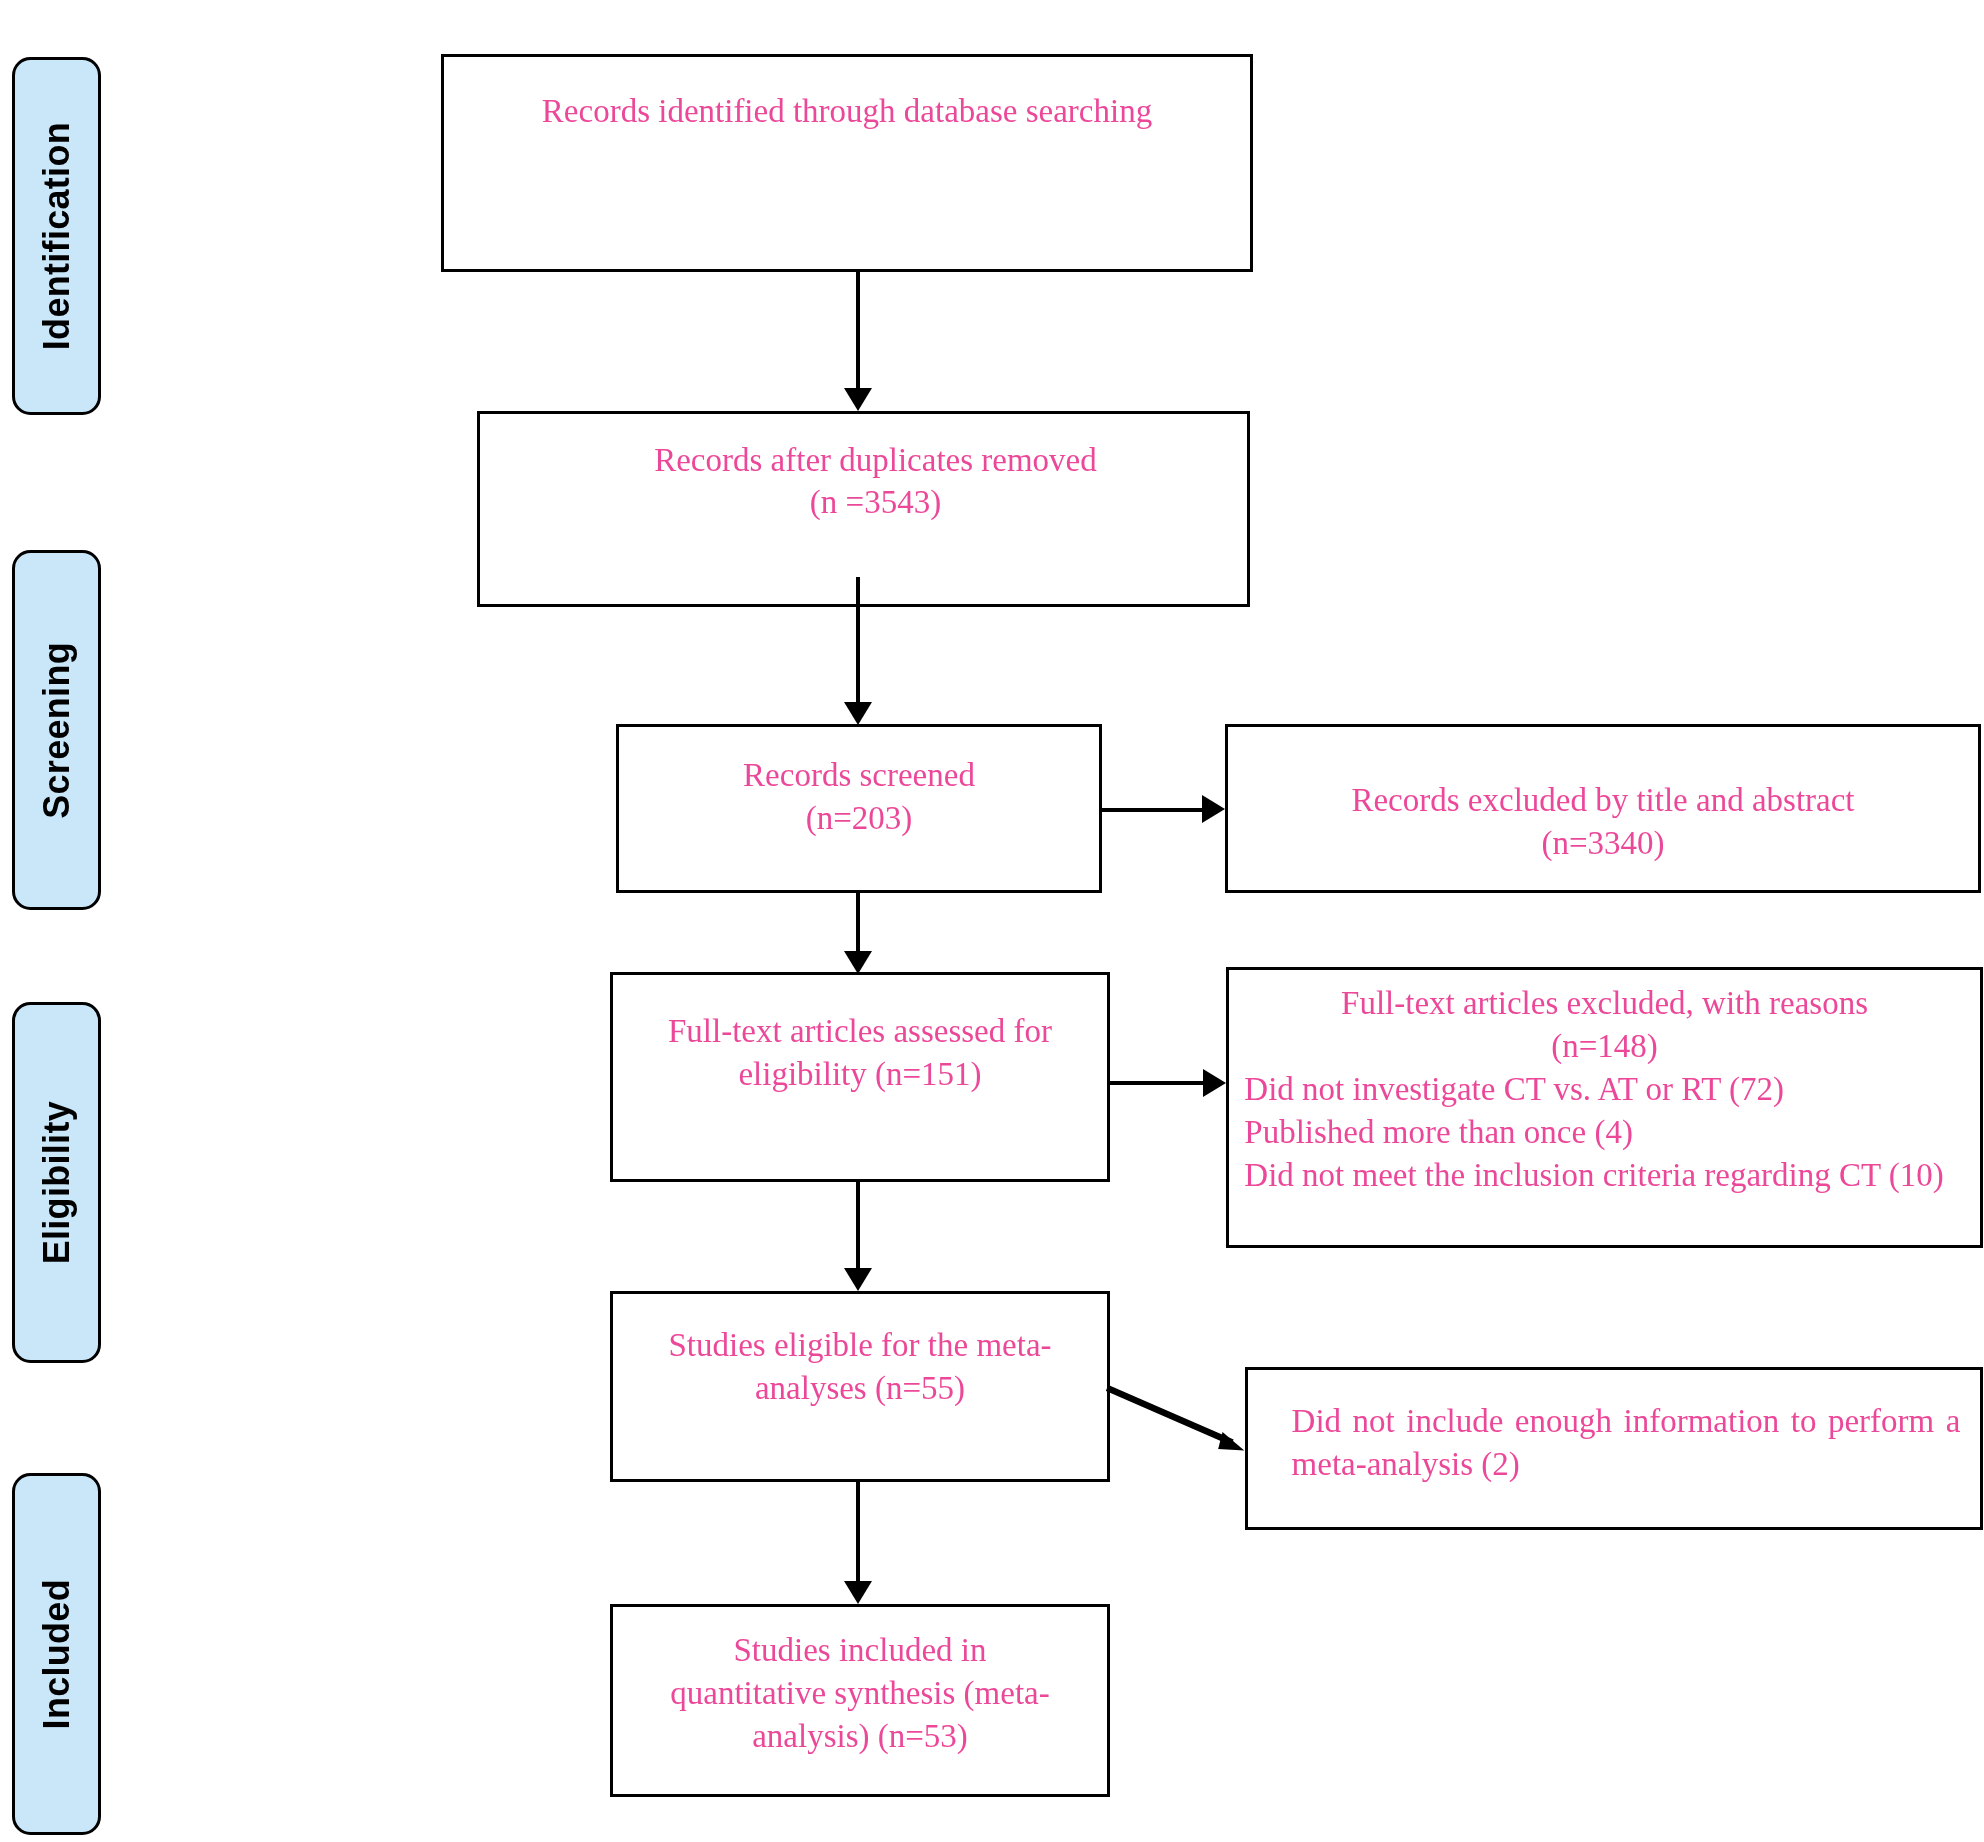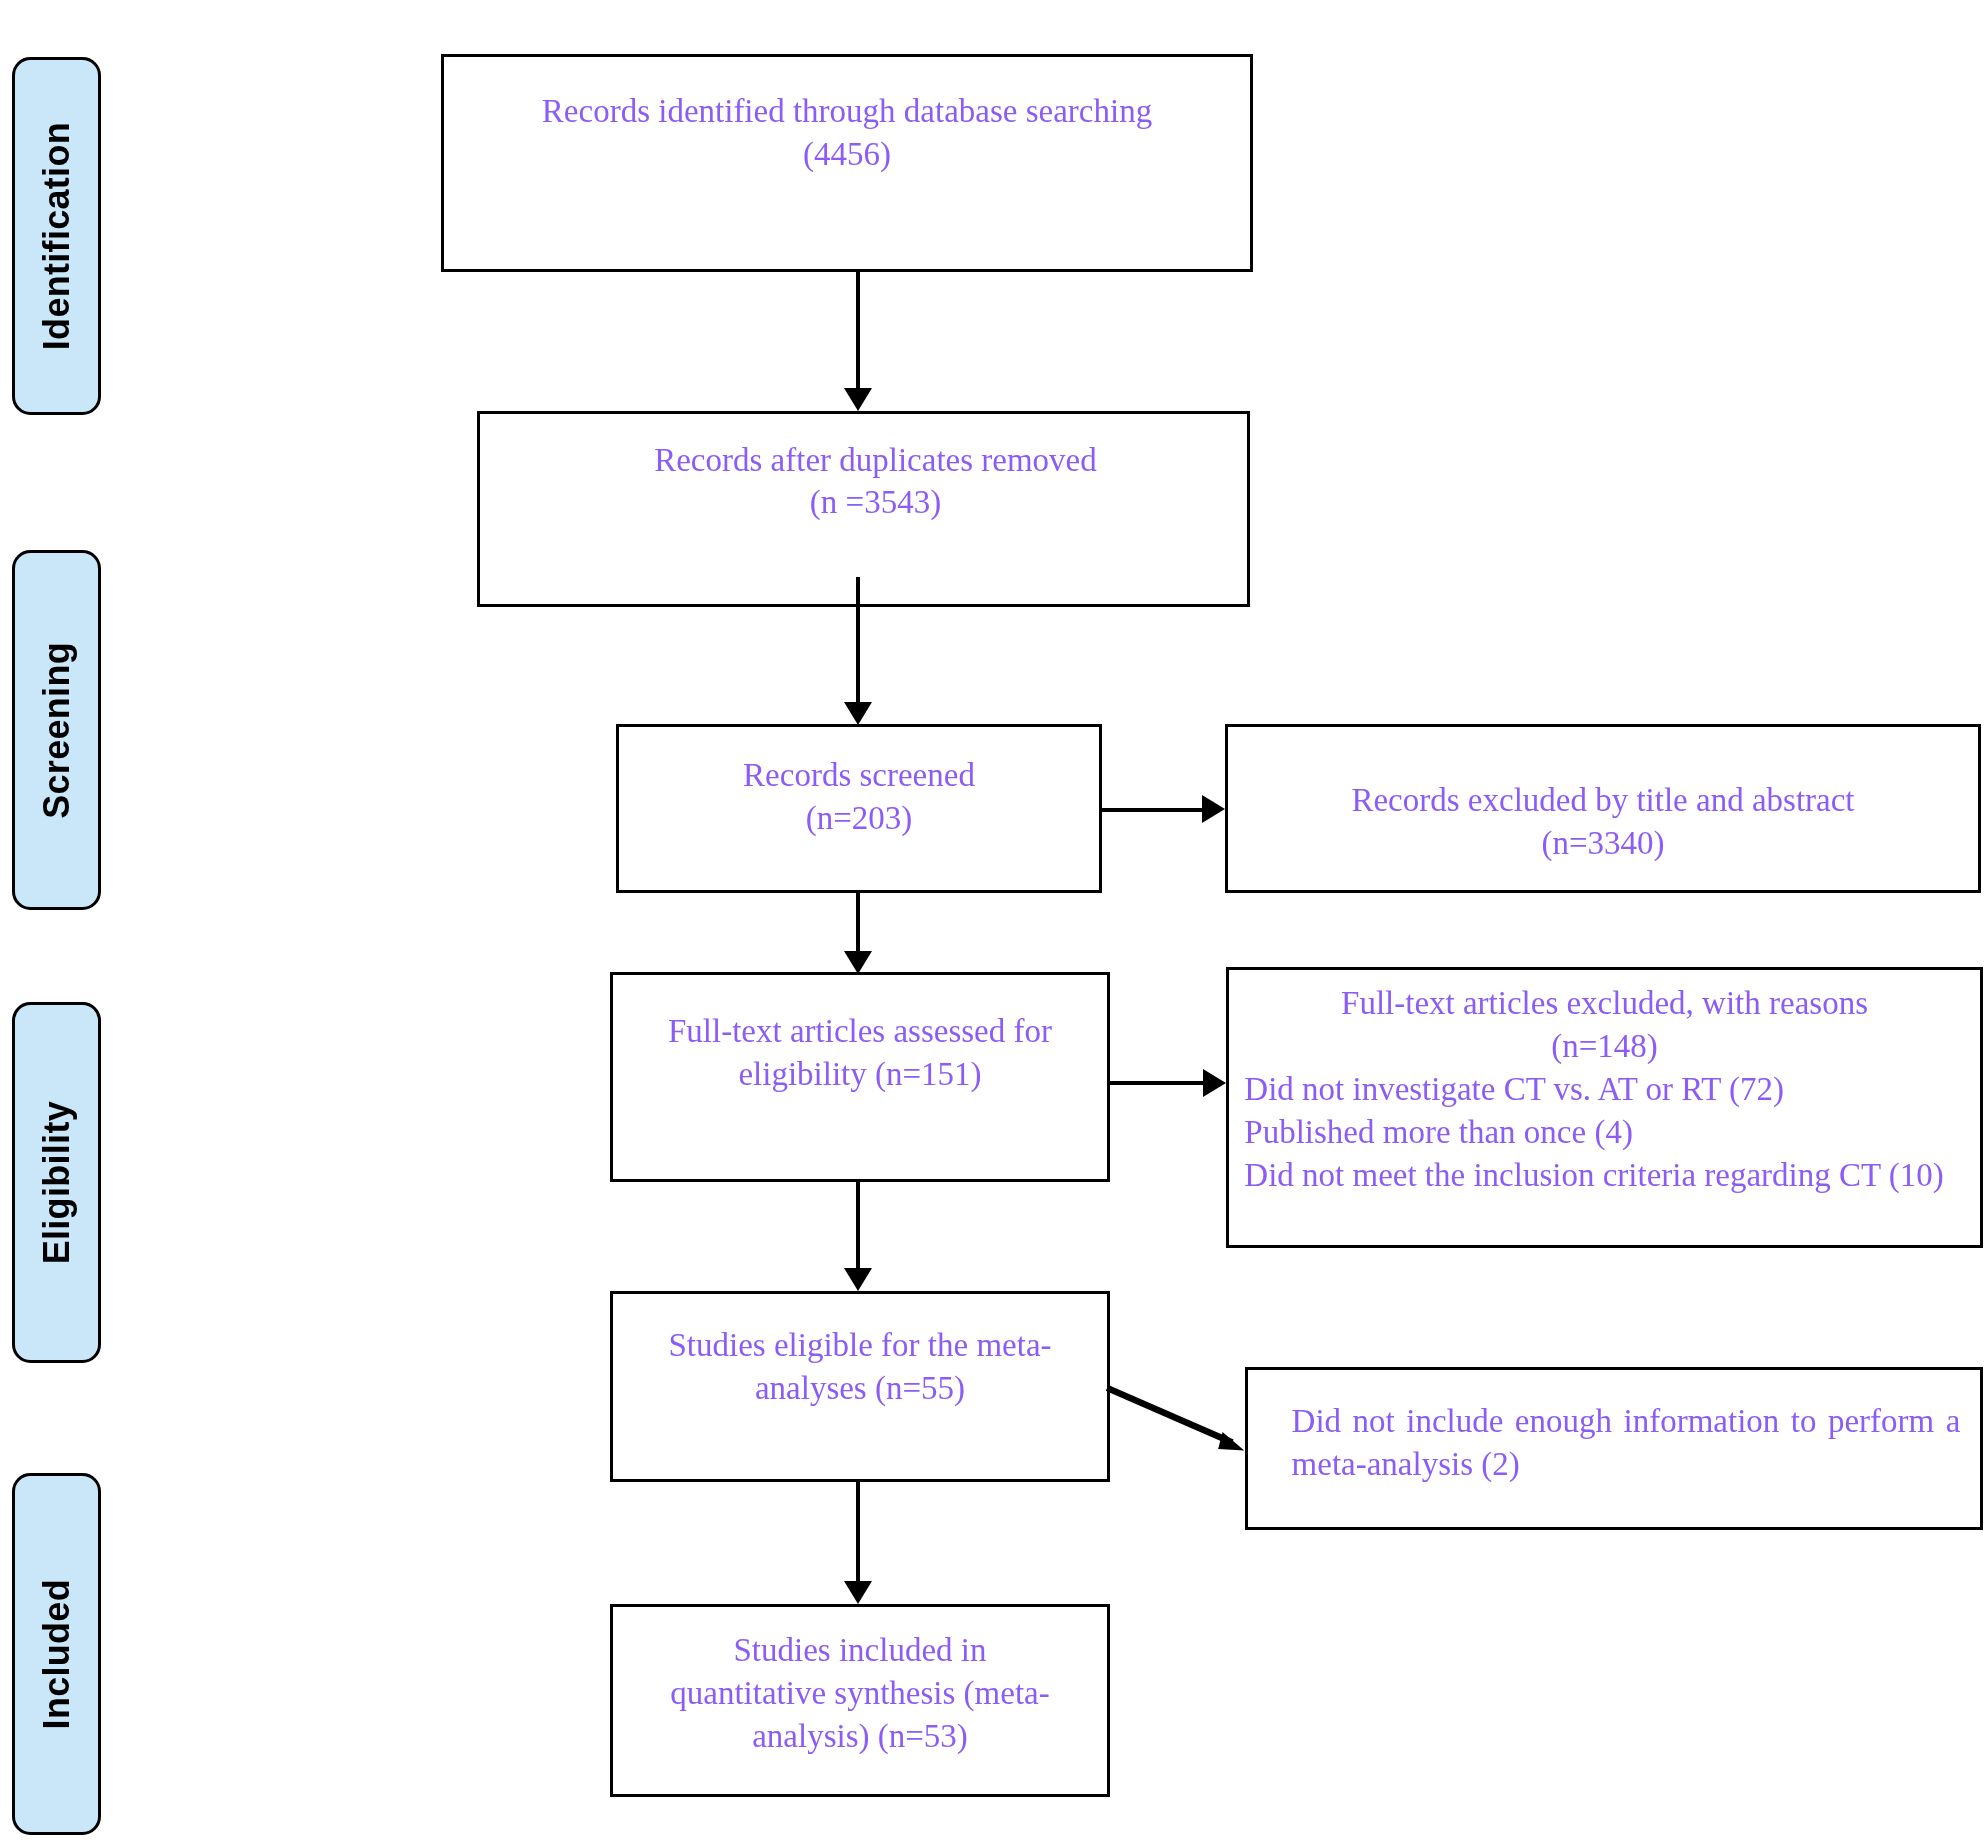--- a/index.html
+++ b/index.html
@@ -41,21 +41,21 @@
 
   
   .fbox {
     position: absolute;
     background: #ffffff;
     border: 3.3px solid #000000;
     box-sizing: border-box;
     display: flex;
     flex-direction: column;
     align-items: center;
-    color: #8b5cf6;
+    color: #ec4899;
     font-size: 33px;
     line-height: 1.30;
   }
   .fbox .ln {
     display: block;
     white-space: pre;
   }
   .fbox.center { text-align: center; }
   .fbox.justify { text-align: justify; padding-left: 24px; }
   .fbox.justify .para {
@@ -115,21 +115,20 @@
     <span>Eligibility</span>
   </div>
 
   <div class="stage" style="left:12px; top:1473px; width:89px; height:362px;">
     <span>Included</span>
   </div>
 
   <div class="fbox center" style="left:441px; top:54px; width:812px; height:218px; padding-top:33px;">
     <div class="inner">
       <span class="ln">Records identified through database searching</span>
-      <span class="ln">(4456)</span>
     </div>
   </div>
 
   <div class="vline" style="left:856px; top:272px; height:117px;"></div>
   <div class="arrow-down" style="left:844px; top:388px;"></div>
 
   <div class="fbox center" style="left:477px; top:411px; width:773px; height:196px; padding-top:24.5px;padding-left:24px;">
     <div class="inner">
       <span class="ln">Records after duplicates removed</span>
       <span class="ln">(n =3543)</span>

